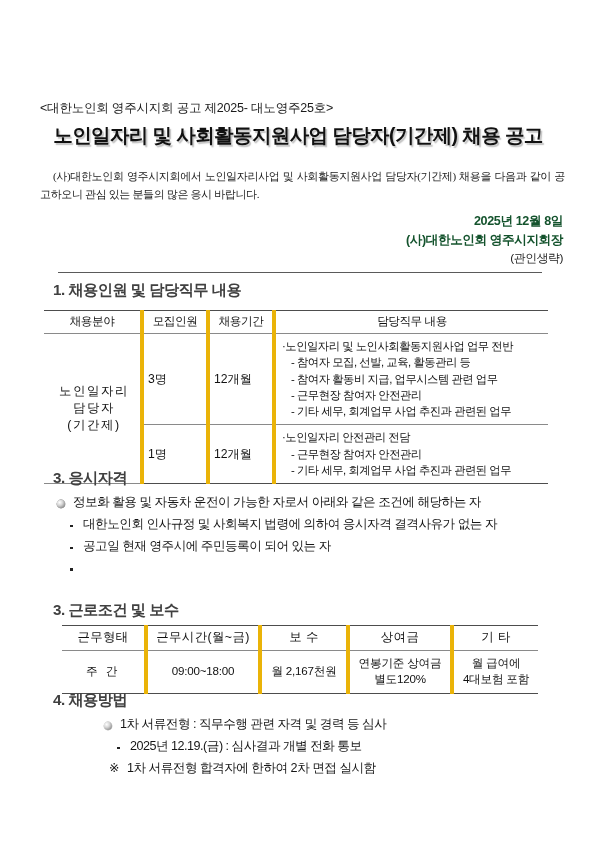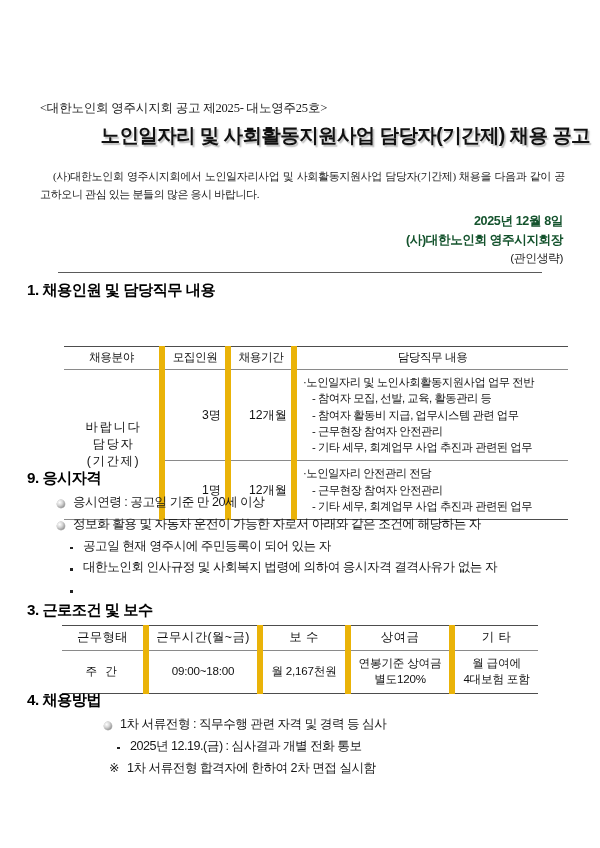--- a/index.html
+++ b/index.html
@@ -24,30 +24,30 @@
   }
 
   
   .doc-ref {
     position: absolute;
     left: 40px;
     top: 100px;
     font-size: 12.5px;
     letter-spacing: -0.2px;
     white-space: nowrap;
-    font-family: Liberation Serif, serif;
+    font-family: Liberation Sans, sans-serif;
   }
 
   
   .title-wrap {
     position: absolute;
     left: 0;
     right: 0;
     top: 122px;
-    text-align: right;
+    text-align: center;
   }
   .title {
     display: inline-block;
     position: relative;
     font-family: "Liberation Sans", "DejaVu Sans", sans-serif;
     font-weight: bold;
     font-size: 19.5px;
     letter-spacing: -0.6px;
     color: #111;
     text-shadow: 1.6px 1.8px 1.2px rgba(140,140,140,0.55);
@@ -96,77 +96,76 @@
     left: 58px;
     right: 58px;
     top: 272px;
     height: 0;
     border-top: 1.6px solid #5a5a5a;
   }
 
   
   .sec-h {
     position: absolute;
-    left: 27px;
+    left: 53px;
     font-family: "Liberation Sans", "DejaVu Sans", sans-serif;
     font-weight: bold;
     font-size: 15.2px;
     letter-spacing: -0.5px;
-    color: #000000;
+    color: #404040;
     white-space: nowrap;
   }
   #sec1-h { top: 280px; }
   #sec2-h { top: 468px; }
   #sec3-h { top: 600px; }
   #sec4-h { top: 690px; }
 
   
   .tbl {
     position: absolute;
     border-collapse: collapse;
     font-family: "Liberation Sans", "DejaVu Sans", sans-serif;
     font-size: 11.4px;
     letter-spacing: -0.45px;
     color: #111;
     table-layout: fixed;
   }
   .tbl td, .tbl th {
-    border-left: 6px solid #eab308;
+    border-left: 4px solid #eab308;
     border-right: 1px solid #8a8a8a;
     padding: 2px 4px;
     vertical-align: middle;
     font-weight: normal;
   }
   .tbl tr.hdr th {
     text-align: center;
     border-top: 1.6px solid #4d4d4d;
     border-bottom: 1px solid #8a8a8a;
     padding: 3px 4px 4px;
     font-size: 11.6px;
   }
   .tbl tr.last td { border-bottom: 1.6px solid #4d4d4d; }
   .tbl .edge-l { border-left: none; }
   .tbl .edge-r { border-right: none; }
 
   
   #table1 {
-    left: 64px;
+    left: 44px;
     top: 310px;
     width: 504px;
-    margin-top: 36px;
   }
   #table1 td.field {
     text-align: center;
     font-size: 12.4px;
     line-height: 1.38;
     letter-spacing: 1.6px;
     padding-right: 0;
   }
   #table1 td.num, #table1 td.term {
-    text-align: right;
+    text-align: left;
     font-size: 12.2px;
     letter-spacing: 0;
   }
   #table1 td.duty {
     text-align: left;
     padding: 4px 3px 5px 6px;
     line-height: 1.44;
     font-size: 11.3px;
   }
   #table1 td.duty .d-top { display: block; white-space: nowrap; }
@@ -275,21 +274,21 @@
     <tbody>
       <tr class="hdr">
         <th class="edge-l">채용분야</th>
         <th>모집인원</th>
         <th>채용기간</th>
         <th class="edge-r">담당직무 내용</th>
       </tr>
 
       <tr class="rowsep">
         <td class="edge-l field" rowspan="2">
-          <span>바랍니다</span><br>
+          <span>노인일자리</span><br>
           <span>담당자</span><br>
           <span>(기간제)</span>
         </td>
         <td class="num">3명</td>
         <td class="term">12개월</td>
         <td class="duty edge-r">
           <span class="d-top">·노인일자리 및 노인사회활동지원사업 업무 전반</span>
           <span class="d-sub">- 참여자 모집, 선발, 교육, 활동관리 등</span>
           <span class="d-sub">- 참여자 활동비 지급, 업무시스템 관련 업무</span>
           <span class="d-sub">- 근무현장 참여자 안전관리</span>
@@ -302,38 +301,37 @@
         <td class="term">12개월</td>
         <td class="duty edge-r">
           <span class="d-top">·노인일자리 안전관리 전담</span>
           <span class="d-sub">- 근무현장 참여자 안전관리</span>
           <span class="d-sub">- 기타 세무, 회계업무 사업 추진과 관련된 업무</span>
         </td>
       </tr>
     </tbody>
   </table>
 
-  <div class="sec-h" id="sec2-h">9. 응시자격</div>
+  <div class="sec-h" id="sec2-h">3. 응시자격</div>
 
   <div class="blist" id="sec2-list">
     <div class="li lvl1">
       <span class="bul"></span>
-      <span>응시연령 : 공고일 기준 만 20세 이상</span>
     </div>
     <div class="li lvl1">
       <span class="bul"></span>
       <span>정보화 활용 및 자동차 운전이 가능한 자로서 아래와 같은 조건에 해당하는 자</span>
     </div>
     <div class="li lvl2">
       <span class="bul"></span>
+      <span>대한노인회 인사규정 및 사회복지 법령에 의하여 응시자격 결격사유가 없는 자</span>
+    </div>
+    <div class="li lvl2">
+      <span class="bul"></span>
       <span>공고일 현재 영주시에 주민등록이 되어 있는 자</span>
-    </div>
-    <div class="li lvl2">
-      <span class="bul"></span>
-      <span>대한노인회 인사규정 및 사회복지 법령에 의하여 응시자격 결격사유가 없는 자</span>
     </div>
     <div class="li lvl2">
       <span class="bul"></span>
     </div>
   </div>
 
   <div class="sec-h" id="sec3-h">3. 근로조건 및 보수</div>
 
   <table class="tbl" id="table3">
     <colgroup>

